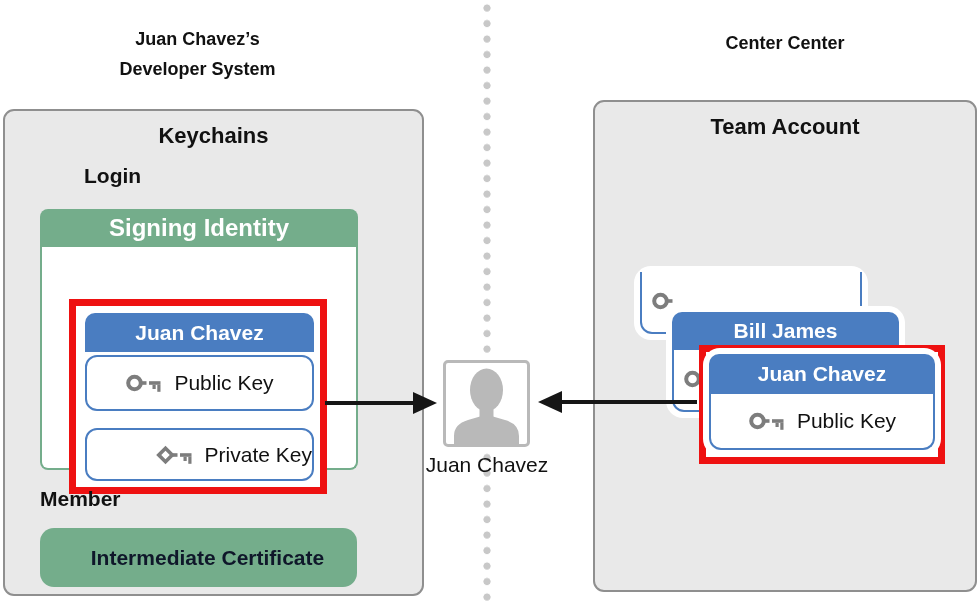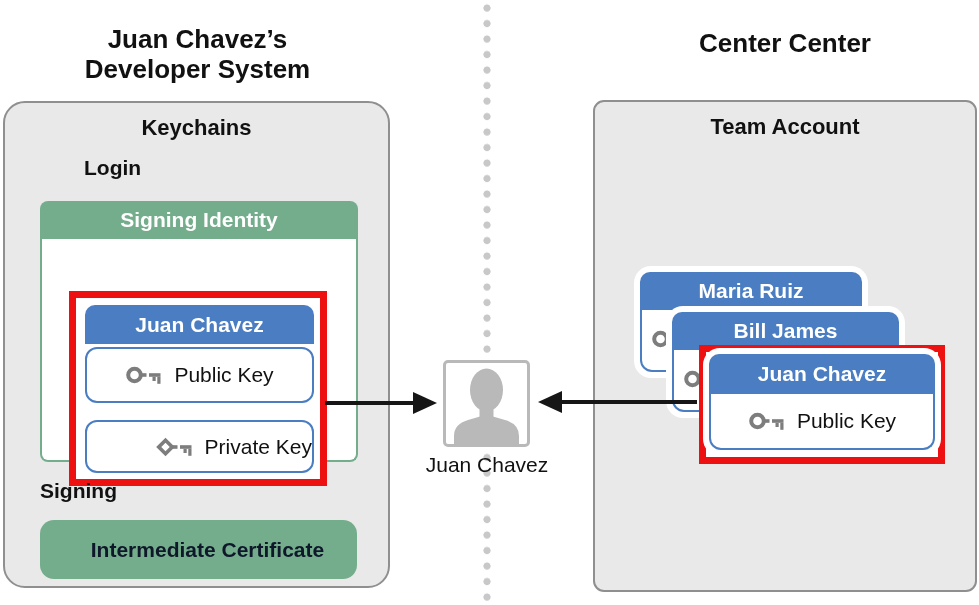--- a/index.html
+++ b/index.html
@@ -20,38 +20,38 @@
   .canvas{position:relative;width:979px;height:605px;background:#ffffff;overflow:hidden;}
 
   
   .dotted-line{
     position:absolute;left:483px;top:0;width:8px;height:605px;z-index:0;
     background-image:radial-gradient(circle at 4px 8px, var(--dot_gray) 3.3px, rgba(0,0,0,0) 3.9px);
     background-size:8px 15.5px;background-repeat:repeat-y;
   }
 
   
-  .section-title{position:absolute;font-weight:bold;font-size:26px;line-height:30px;text-align:center;color:var(--text_black);}
+  .section-title{position:absolute;font-weight:bold;font-size:18px;line-height:30px;text-align:center;color:var(--text_black);}
   .title-left{left:20px;top:24px;width:355px;}
   .title-right{left:593px;top:28px;width:384px;}
 
   
   .panel{position:absolute;background:var(--panel_gray);border:2px solid var(--panel_border);border-radius:11px;}
-  .panel-left{left:3px;top:101px;width:387px;height:487px;border-radius:22px;}
+  .panel-left{left:3px;top:109px;width:421px;height:487px;}
   .panel-right{left:593px;top:100px;width:384px;height:492px;}
   .panel-title{text-align:center;font-weight:bold;font-size:22px;margin-top:12px;}
 
   .side-label{position:absolute;font-weight:bold;font-size:21px;}
   .label-login{left:35px;top:53px;margin-left:44px;}
   .label-system{left:35px;top:376px;}
 
   
   .signing-identity{position:absolute;left:35px;top:98px;width:318px;height:261px;}
   .si-header{height:38px;background:var(--accent_green);border-radius:8px 8px 0 0;
-    color:#fff;font-weight:bold;font-size:21px;text-align:center;line-height:38px;}
+    color:#fff;font-weight:bold;font-size:24px;text-align:center;line-height:38px;}
   .si-body{position:relative;height:223px;background:#fff;border:2px solid var(--accent_green);
     border-top:none;border-radius:0 0 8px 8px;}
 
   
   .red-box{position:absolute;border:7px solid var(--highlight_red);background:#fff;}
   .red-left{left:27px;top:52px;width:258px;height:195px;}
   .red-right{left:104px;top:243px;width:246px;height:119px;z-index:3;}
 
   
   .cert-card{position:absolute;}
@@ -130,29 +130,28 @@
               <rect x="24" y="10.2" width="11.5" height="3.6" fill="var(--icon_gray)"></rect>
               <rect x="27.5" y="13.8" width="3.2" height="4.2" fill="var(--icon_gray)"></rect>
               <rect x="32.3" y="13.8" width="3.2" height="7" fill="var(--icon_gray)"></rect>
             </svg>
             <span>Private Key</span>
           </div>
         </div>
       </div>
     </div>
 
-    <div class="side-label label-system">Signing</div>
+    <div class="side-label label-system">Member</div>
     <div class="green-pill">Intermediate Certificate</div>
   </div>
 
   <div class="panel panel-right">
     <div class="panel-title">Team Account</div>
 
     <div class="tcard tcard-maria">
-      <div class="card-header">Maria Ruiz</div>
       <div class="tcard-body">
         <svg class="partial-icon" width="38" height="24" viewBox="0 0 38 24">
           <circle cx="9.5" cy="12" r="6.3" fill="none" stroke="var(--icon_gray)" stroke-width="4"></circle>
           <rect x="16.5" y="10.2" width="5" height="3.6" fill="var(--icon_gray)"></rect>
         </svg>
       </div>
     </div>
 
     <div class="tcard tcard-bill">
       <div class="card-header">Bill James</div>

